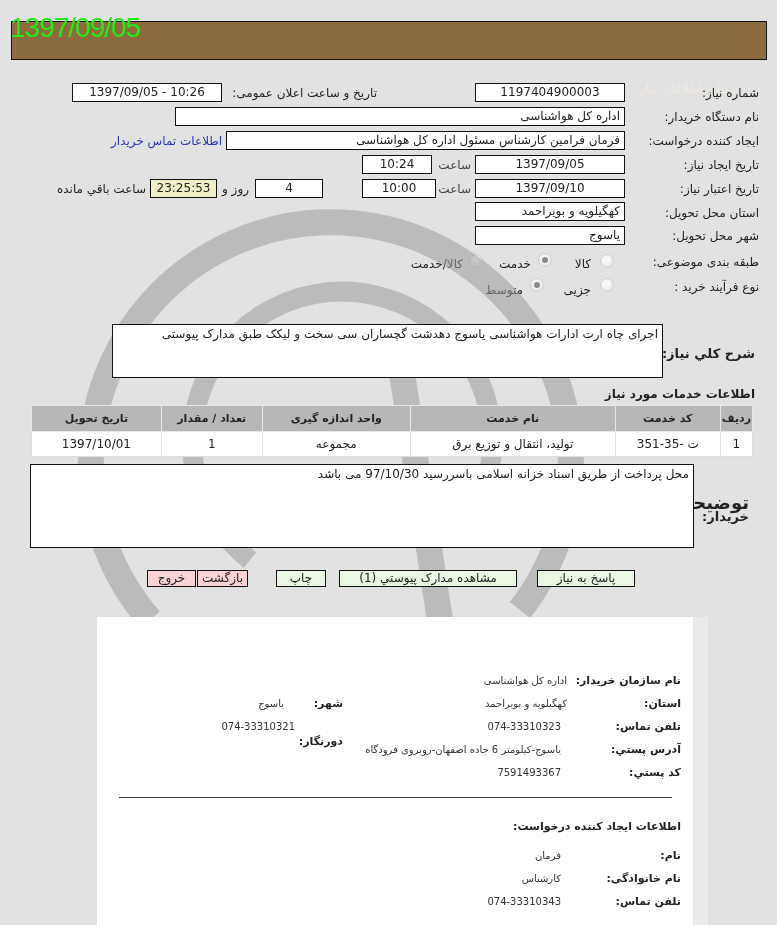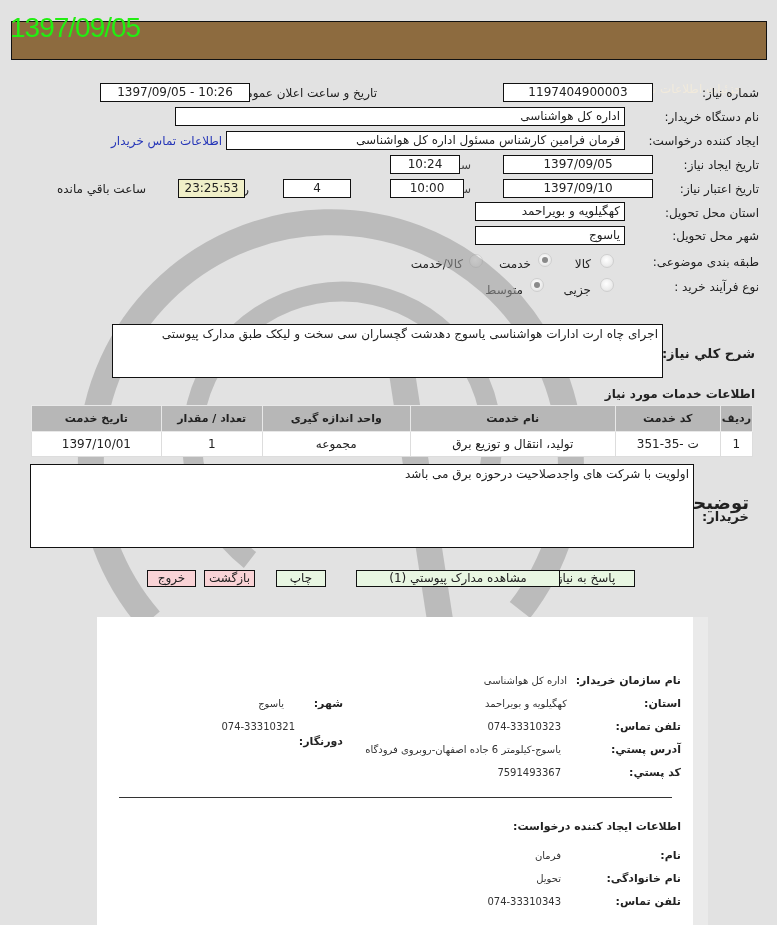--- a/index.html
+++ b/index.html
@@ -16,21 +16,21 @@
   .header {
     position:absolute; left:11px; top:21px; width:754px; height:37px;
     background:#8d6b3f; border:1px solid #111;
   }
   .header .title { position:absolute; right:24px; top:12px; color:#f1eadc; font-size:12px; direction:rtl;margin-top:48px; }
   .lbl { position:absolute; direction:rtl; text-align:right; font-size:12px; white-space:nowrap; }
   .box {
     position:absolute; background:#fff; border:1px solid #111; height:19px;
     box-sizing:border-box; font-size:12px; line-height:17px; padding:0 4px; white-space:nowrap; overflow:hidden;
   }
-  .box.center { text-align:center;margin-left:28px; }
+  .box.center { text-align:center; }
   .box.rtl { direction:rtl; text-align:right; }
   .box.yellow { background:#f0efc8; }
   .link { position:absolute; color:#2636b8; direction:rtl; font-size:12px; }
   .radio {
     position:absolute; width:14px; height:14px; border-radius:50%;
     background:radial-gradient(circle at 45% 40%, #fff 0%, #ececec 60%, #d6d6d6 100%);
     border:1px solid #cfcfcf; box-sizing:border-box;
   }
   .radio.checked::after {
     content:""; position:absolute; left:3px; top:3px; width:6px; height:6px; border-radius:50%; background:#8a8a8a;
@@ -123,45 +123,45 @@
 
 <span class="lbl bold" style="right:22px;top:387px;font-size:12px">اطلاعات خدمات مورد نیاز</span>
 <table class="svc" style="z-index:2">
   <thead>
     <tr>
       <th style="width:22px">ردیف</th>
       <th style="width:102px">کد خدمت</th>
       <th style="width:202px">نام خدمت</th>
       <th style="width:145px">واحد اندازه گیری</th>
       <th style="width:98px">تعداد / مقدار</th>
-      <th>تاریخ خدمت</th>
+      <th>تاریخ تحویل</th>
     </tr>
   </thead>
   <tbody>
     <tr>
       <td>1</td>
       <td>ت -35-351</td>
       <td>تولید، انتقال و توزیع برق</td>
       <td>مجموعه</td>
       <td>1</td>
       <td>1397/10/01</td>
     </tr>
   </tbody>
 </table>
 
 <span class="lbl bold" style="right:28px;top:492px;font-size:18px">توضیحات</span>
 <span class="lbl bold" style="right:28px;top:509px;font-size:13px">خریدار:</span>
 <div class="ta" style="left:30px;top:464px;width:664px;height:84px;z-index:2">
-  <div>اولویت با شرکت های واجدصلاحیت درحوزه برق می باشد</div>
+  <div>محل پرداخت از طریق اسناد خزانه اسلامی باسررسید 97/10/30 می باشد</div>
 </div>
 
 <div class="btn green" style="left:537px;top:570px;width:98px;z-index:2">پاسخ به نیاز</div>
-<div class="btn green" style="left:356px;top:570px;width:204px;z-index:2">مشاهده مدارک پیوستي (1)</div>
+<div class="btn green" style="left:339px;top:570px;width:178px;z-index:2">مشاهده مدارک پیوستي (1)</div>
 <div class="btn green" style="left:276px;top:570px;width:50px;z-index:2">چاپ</div>
-<div class="btn pink" style="left:204px;top:570px;width:51px;z-index:2">بازگشت</div>
+<div class="btn pink" style="left:197px;top:570px;width:51px;z-index:2">بازگشت</div>
 <div class="btn pink" style="left:147px;top:570px;width:49px;z-index:2">خروج</div>
 
 <div class="panel" style="z-index:3">
   <span class="plbl" style="right:12px;top:57px">نام سازمان خریدار:</span>
   <span class="pval" style="right:126px;top:58px">اداره کل هواشناسی</span>
 
   <span class="plbl" style="right:12px;top:80px">استان:</span>
   <span class="pval" style="right:126px;top:81px">کهگیلویه و بویراحمد</span>
   <span class="plbl" style="right:350px;top:80px">شهر:</span>
   <span class="pval" style="right:409px;top:81px">یاسوج</span>
@@ -177,17 +177,17 @@
   <span class="plbl" style="right:12px;top:149px">کد پستي:</span>
   <span class="pval" style="right:132px;top:150px">7591493367</span>
 
   <div class="abs" style="left:22px;top:180px;width:553px;height:1px;background:#333"></div>
 
   <span class="plbl" style="right:12px;top:203px">اطلاعات ایجاد کننده درخواست:</span>
 
   <span class="plbl" style="right:12px;top:232px">نام:</span>
   <span class="pval" style="right:132px;top:233px">فرمان</span>
   <span class="plbl" style="right:12px;top:255px">نام خانوادگی:</span>
-  <span class="pval" style="right:132px;top:256px">تحویل</span>
+  <span class="pval" style="right:132px;top:256px">کارشناس</span>
   <span class="plbl" style="right:12px;top:278px">تلفن تماس:</span>
   <span class="pval" style="right:132px;top:279px">074-33310343</span>
 </div>
 <div class="sidestrip"></div>
 
 </body></html>

